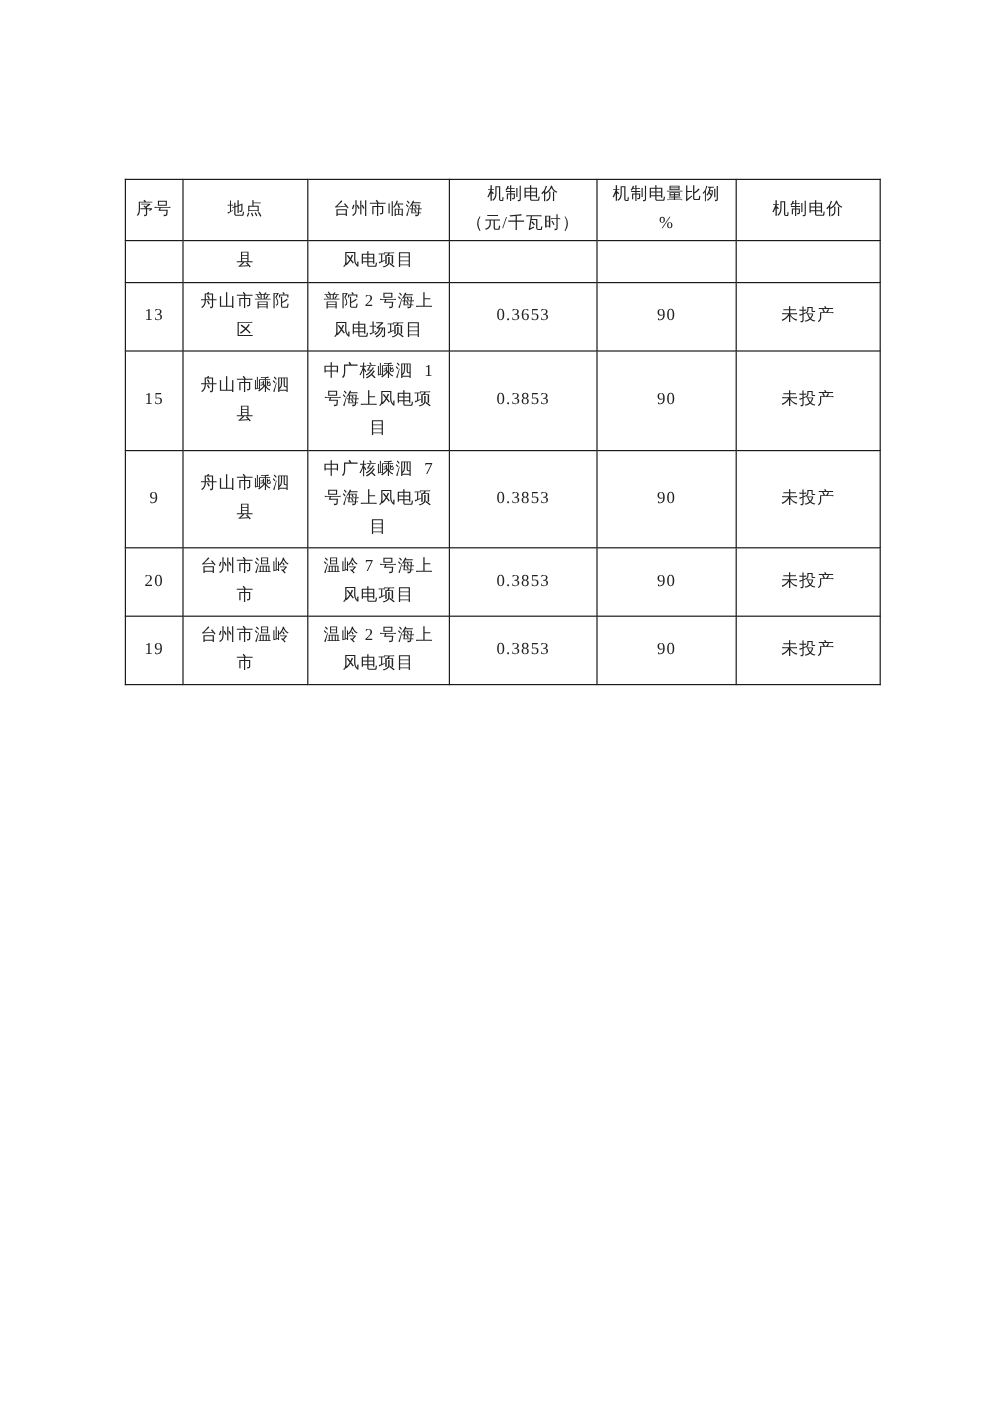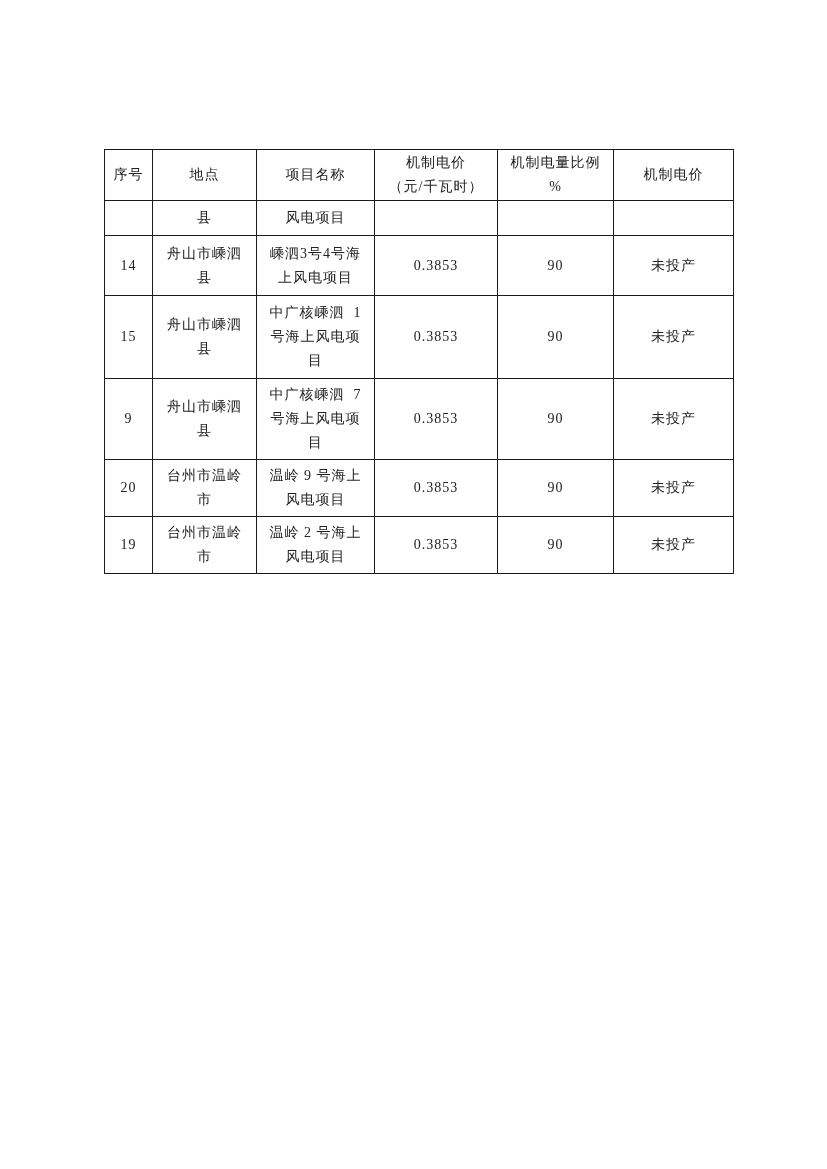--- a/index.html
+++ b/index.html
@@ -57,44 +57,44 @@
       <col style="width:104px">
       <col style="width:118px">
       <col style="width:123px">
       <col style="width:116px">
       <col style="width:120px">
     </colgroup>
     <thead>
       <tr>
         <th>序号</th>
         <th>地点</th>
-        <th>项目名称</th>
+        <th>台州市临海</th>
         <th>机制电价
 （元/千瓦时）</th>
         <th>机制电量比例
 %</th>
         <th>机制电价</th>
       </tr>
     </thead>
     <tbody id="table-body">
         <tr style="height: 35px;">
     <td class="c-no"></td>
     <td class="c-loc">县</td>
     <td class="c-proj">风电项目</td>
     <td class="c-price"></td>
     <td class="c-ratio"></td>
     <td class="c-status"></td>
   </tr>
-        <tr style="height: 60px;">
-    <td class="c-no">14</td>
-    <td class="c-loc">舟山市嵊泗
-县</td>
-    <td class="c-proj">嵊泗3号4号海
-上风电项目</td>
-    <td class="c-price">0.3853</td>
+        <tr style="height: 57px;">
+    <td class="c-no">13</td>
+    <td class="c-loc">舟山市普陀
+区</td>
+    <td class="c-proj">普陀 2 号海上
+风电场项目</td>
+    <td class="c-price">0.3653</td>
     <td class="c-ratio">90</td>
     <td class="c-status">未投产</td>
   </tr>
         <tr style="height: 83px;">
     <td class="c-no">15</td>
     <td class="c-loc">舟山市嵊泗
 县</td>
     <td class="c-proj">中广核嵊泗  1
 号海上风电项
 目</td>
@@ -110,21 +110,21 @@
 号海上风电项
 目</td>
     <td class="c-price">0.3853</td>
     <td class="c-ratio">90</td>
     <td class="c-status">未投产</td>
   </tr>
         <tr style="height: 57px;">
     <td class="c-no">20</td>
     <td class="c-loc">台州市温岭
 市</td>
-    <td class="c-proj">温岭 9 号海上
+    <td class="c-proj">温岭 7 号海上
 风电项目</td>
     <td class="c-price">0.3853</td>
     <td class="c-ratio">90</td>
     <td class="c-status">未投产</td>
   </tr>
         <tr style="height: 57px; margin-top: 36px;">
     <td class="c-no">19</td>
     <td class="c-loc">台州市温岭
 市</td>
     <td class="c-proj">温岭 2 号海上

